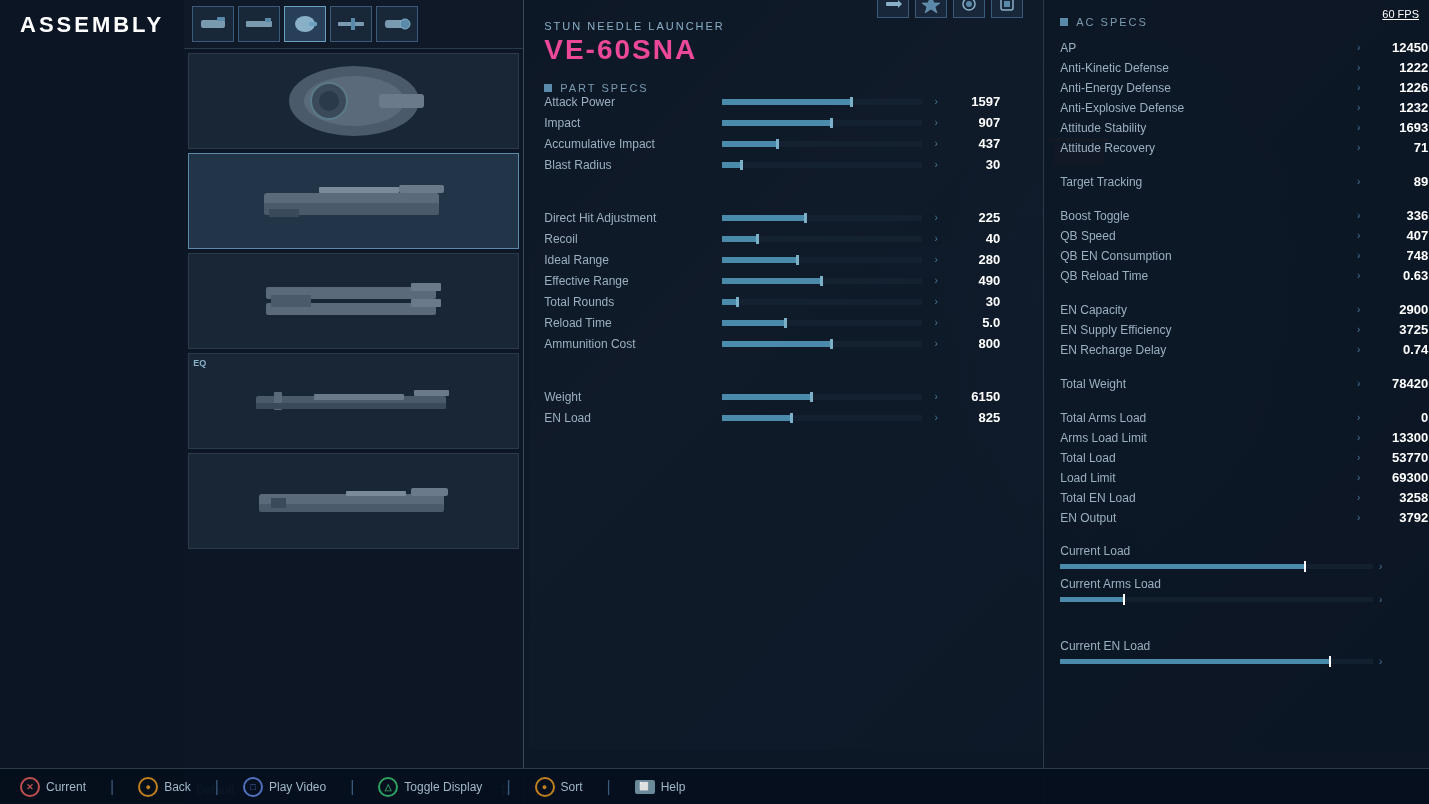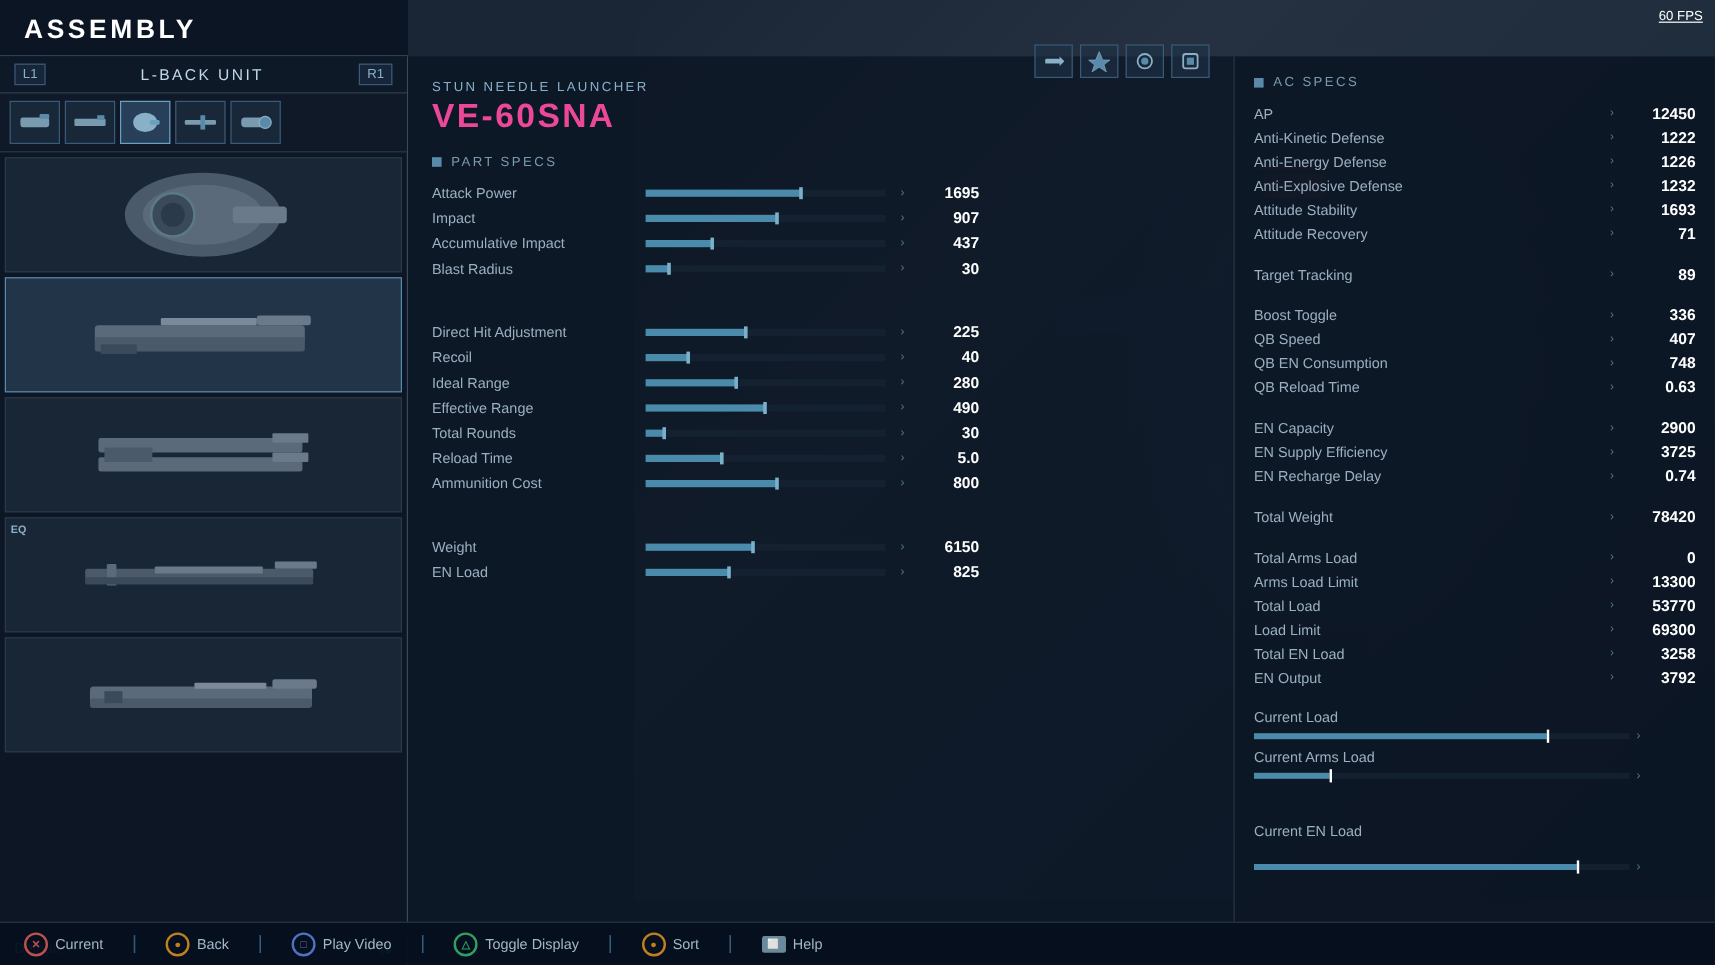--- a/index.html
+++ b/index.html
@@ -41,21 +41,21 @@
     }
 
     
     .main-container {
       position: absolute;
       top: 0; left: 0;
       width: 100%;
       height: 100%;
       z-index: 5;
       display: flex;
-      flex-direction: column;
+      flex-direction: row;
     }
 
     
     .title-bar {
       background: rgba(10, 20, 35, 0.92);
       padding: 12px 20px 8px;
       border-bottom: 1px solid #3a4a5a;
       width: 340px;
     }
 
@@ -218,21 +218,20 @@
       font-size: 28px;
       font-weight: bold;
       letter-spacing: 2px;
       margin-bottom: 16px;
     }
 
     .section-header {
       display: flex;
       align-items: center;
       gap: 8px;
-      margin-bottom: 12px;
     }
 
     .section-dot {
       width: 8px; height: 8px;
       background: #5a8aaa;
     }
 
     .section-title {
       color: #7a9ab0;
       font-size: 11px;
@@ -436,25 +435,20 @@
 
 <div class="main-container">
 
   <div class="title-bar">
     <span class="title-text">ASSEMBLY</span>
   </div>
 
   <div class="content-row">
 
     <div class="left-panel">
-      <div class="tab-bar">
-        <div class="tab-button">L1</div>
-        <span class="tab-label">L-BACK UNIT</span>
-        <div class="tab-button">R1</div>
-      </div>
 
       <div class="weapon-type-icons">
         <div class="weapon-type-icon">
           <svg viewBox="0 0 28 24">
               <rect x="2" y="8" width="24" height="8" rx="2" fill="#7a9ab0"></rect>
               <rect x="18" y="5" width="8" height="4" rx="1" fill="#5a8aaa"></rect>
             </svg>
         </div>
         <div class="weapon-type-icon">
           <svg viewBox="0 0 28 24">
@@ -591,21 +585,21 @@
       </div>
 
       <div>
 
         <div class="stat-row">
           <span class="stat-label">Attack Power</span>
           <div class="stat-bar-container">
             <div class="stat-bar-fill" style="width:65%"></div>
           </div>
           <span class="stat-arrow">›</span>
-          <span class="stat-value">1695</span>
+          <span class="stat-value">1597</span>
         </div>
         <div class="stat-row">
           <span class="stat-label">Impact</span>
           <div class="stat-bar-container">
             <div class="stat-bar-fill" style="width:55%"></div>
           </div>
           <span class="stat-arrow">›</span>
           <span class="stat-value">907</span>
         </div>
         <div class="stat-row">
@@ -853,21 +847,21 @@
         <div style="display:flex;align-items:center;width:100%;gap:6px;">
           <div style="flex:1;height:5px;background:rgba(20,35,50,0.8);position:relative;">
             <div style="width:20%;height:100%;background:#4a8aaa;"></div>
             <div style="position:absolute;top:-3px;left:20%;width:2px;height:11px;background:#ffffff;"></div>
           </div>
           <span style="color:#4a7a9a;font-size:10px;">›</span>
           <span style="color:#ffffff;font-size:12px;width:40px;text-align:right;"></span>
         </div>
       </div>
 
-      <div class="ac-stat-row has-bar" style="flex-direction:column;align-items:flex-start;gap:17px;margin-top:34px;">
+      <div class="ac-stat-row has-bar" style="flex-direction:column;align-items:flex-start;gap:3px;margin-top:34px;">
         <span class="ac-stat-label">Current EN Load</span>
         <div style="display:flex;align-items:center;width:100%;gap:6px;">
           <div style="flex:1;height:5px;background:rgba(20,35,50,0.8);position:relative;">
             <div style="width:86%;height:100%;background:#4a8aaa;"></div>
             <div style="position:absolute;top:-3px;left:86%;width:2px;height:11px;background:#ffffff;"></div>
           </div>
           <span style="color:#4a7a9a;font-size:10px;">›</span>
           <span style="color:#ffffff;font-size:12px;width:40px;text-align:right;"></span>
         </div>
       </div>

